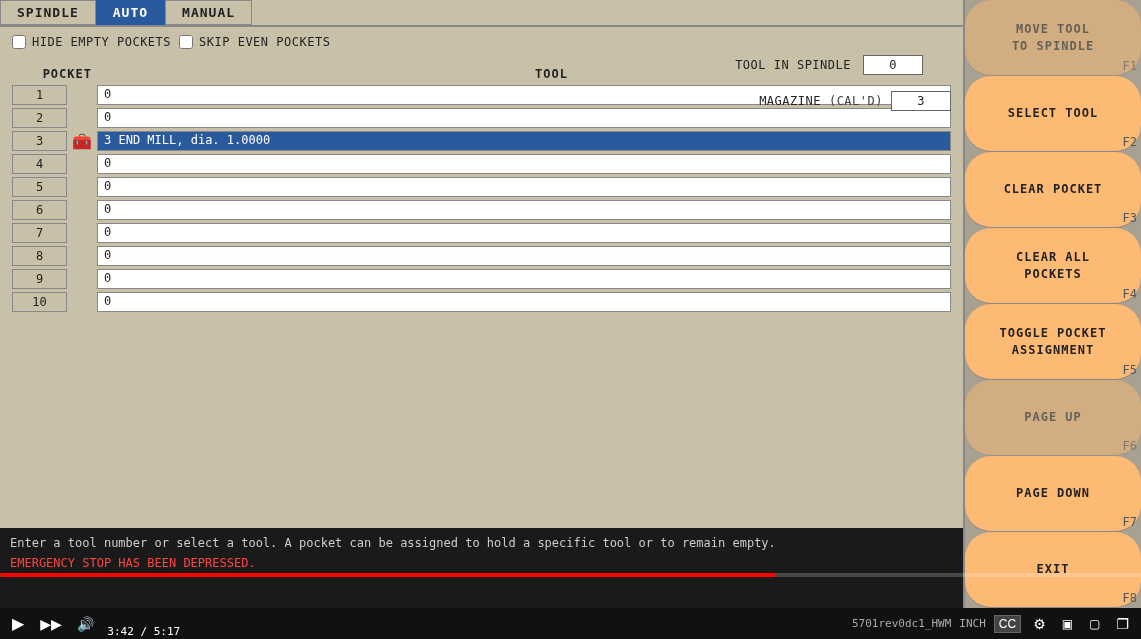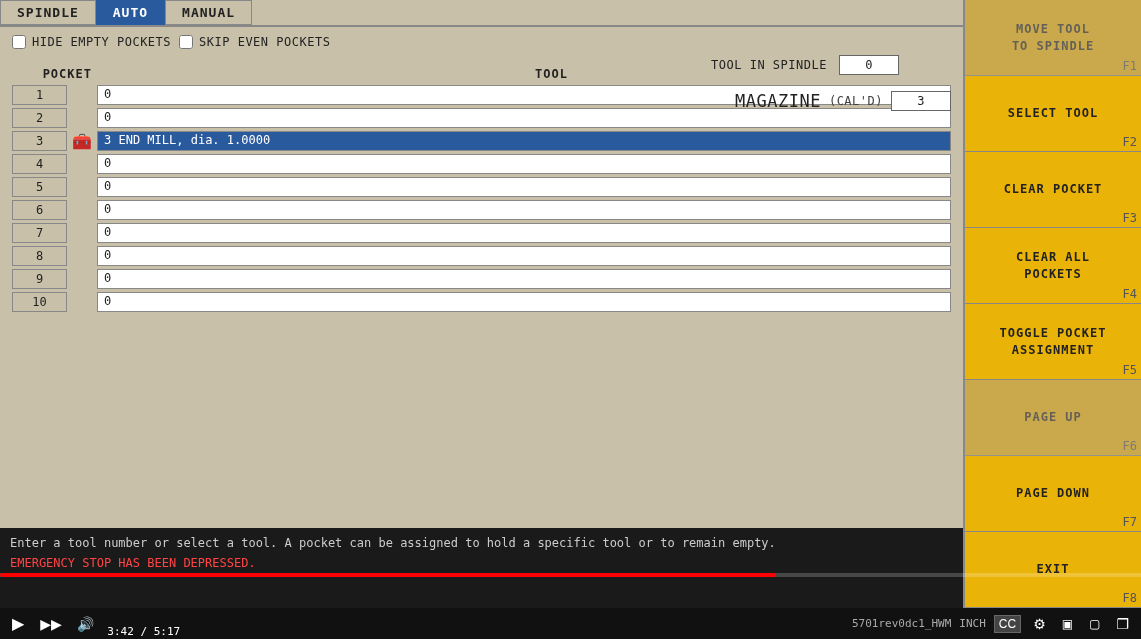--- a/index.html
+++ b/index.html
@@ -183,22 +183,23 @@
 
     .fn-button {
       flex: 1;
       display: flex;
       flex-direction: column;
       justify-content: center;
       align-items: center;
       border-bottom: 1px solid #888;
       cursor: pointer;
       position: relative;
-      background: #eab308;
+      background: #fdba74;
       text-align: center;
+      border-radius: 26px;
     }
 
     .fn-button.disabled {
       opacity: 0.5;
       cursor: default;
     }
 
     .fn-label {
       font-size: 12px;
       font-weight: bold;
@@ -300,21 +301,21 @@
             <span>SKIP EVEN POCKETS</span>
           </div>
         </div>
 
         <div style="position:absolute; top:28px; right: 12px; display:flex; flex-direction:column; gap:16px;">
           <div class="info-row">
             <span style="font-size:12px; letter-spacing:0.5px; color:#222; min-width:120px;">TOOL IN SPINDLE</span>
             <div class="info-value-box">0</div>
           </div>
           <div class="info-row">
-            <span style="font-size:17px; letter-spacing:0.5px; color:#222; min-width:80px;padding-left:24px;">MAGAZINE</span>
+            <span style="font-size:12px; letter-spacing:0.5px; color:#222; min-width:80px;padding-left:24px;">MAGAZINE</span>
             <span style="font-size:12px; color:#404040; min-width:48px;">(CAL'D)</span>
             <div class="info-value-box">3</div>
           </div>
         </div>
 
         <div class="table-area" style="margin-top: 18px;">
           <div class="table-header">
             <div class="col-pocket-header">POCKET</div>
             <div class="col-tool-header">TOOL</div>
           </div>

